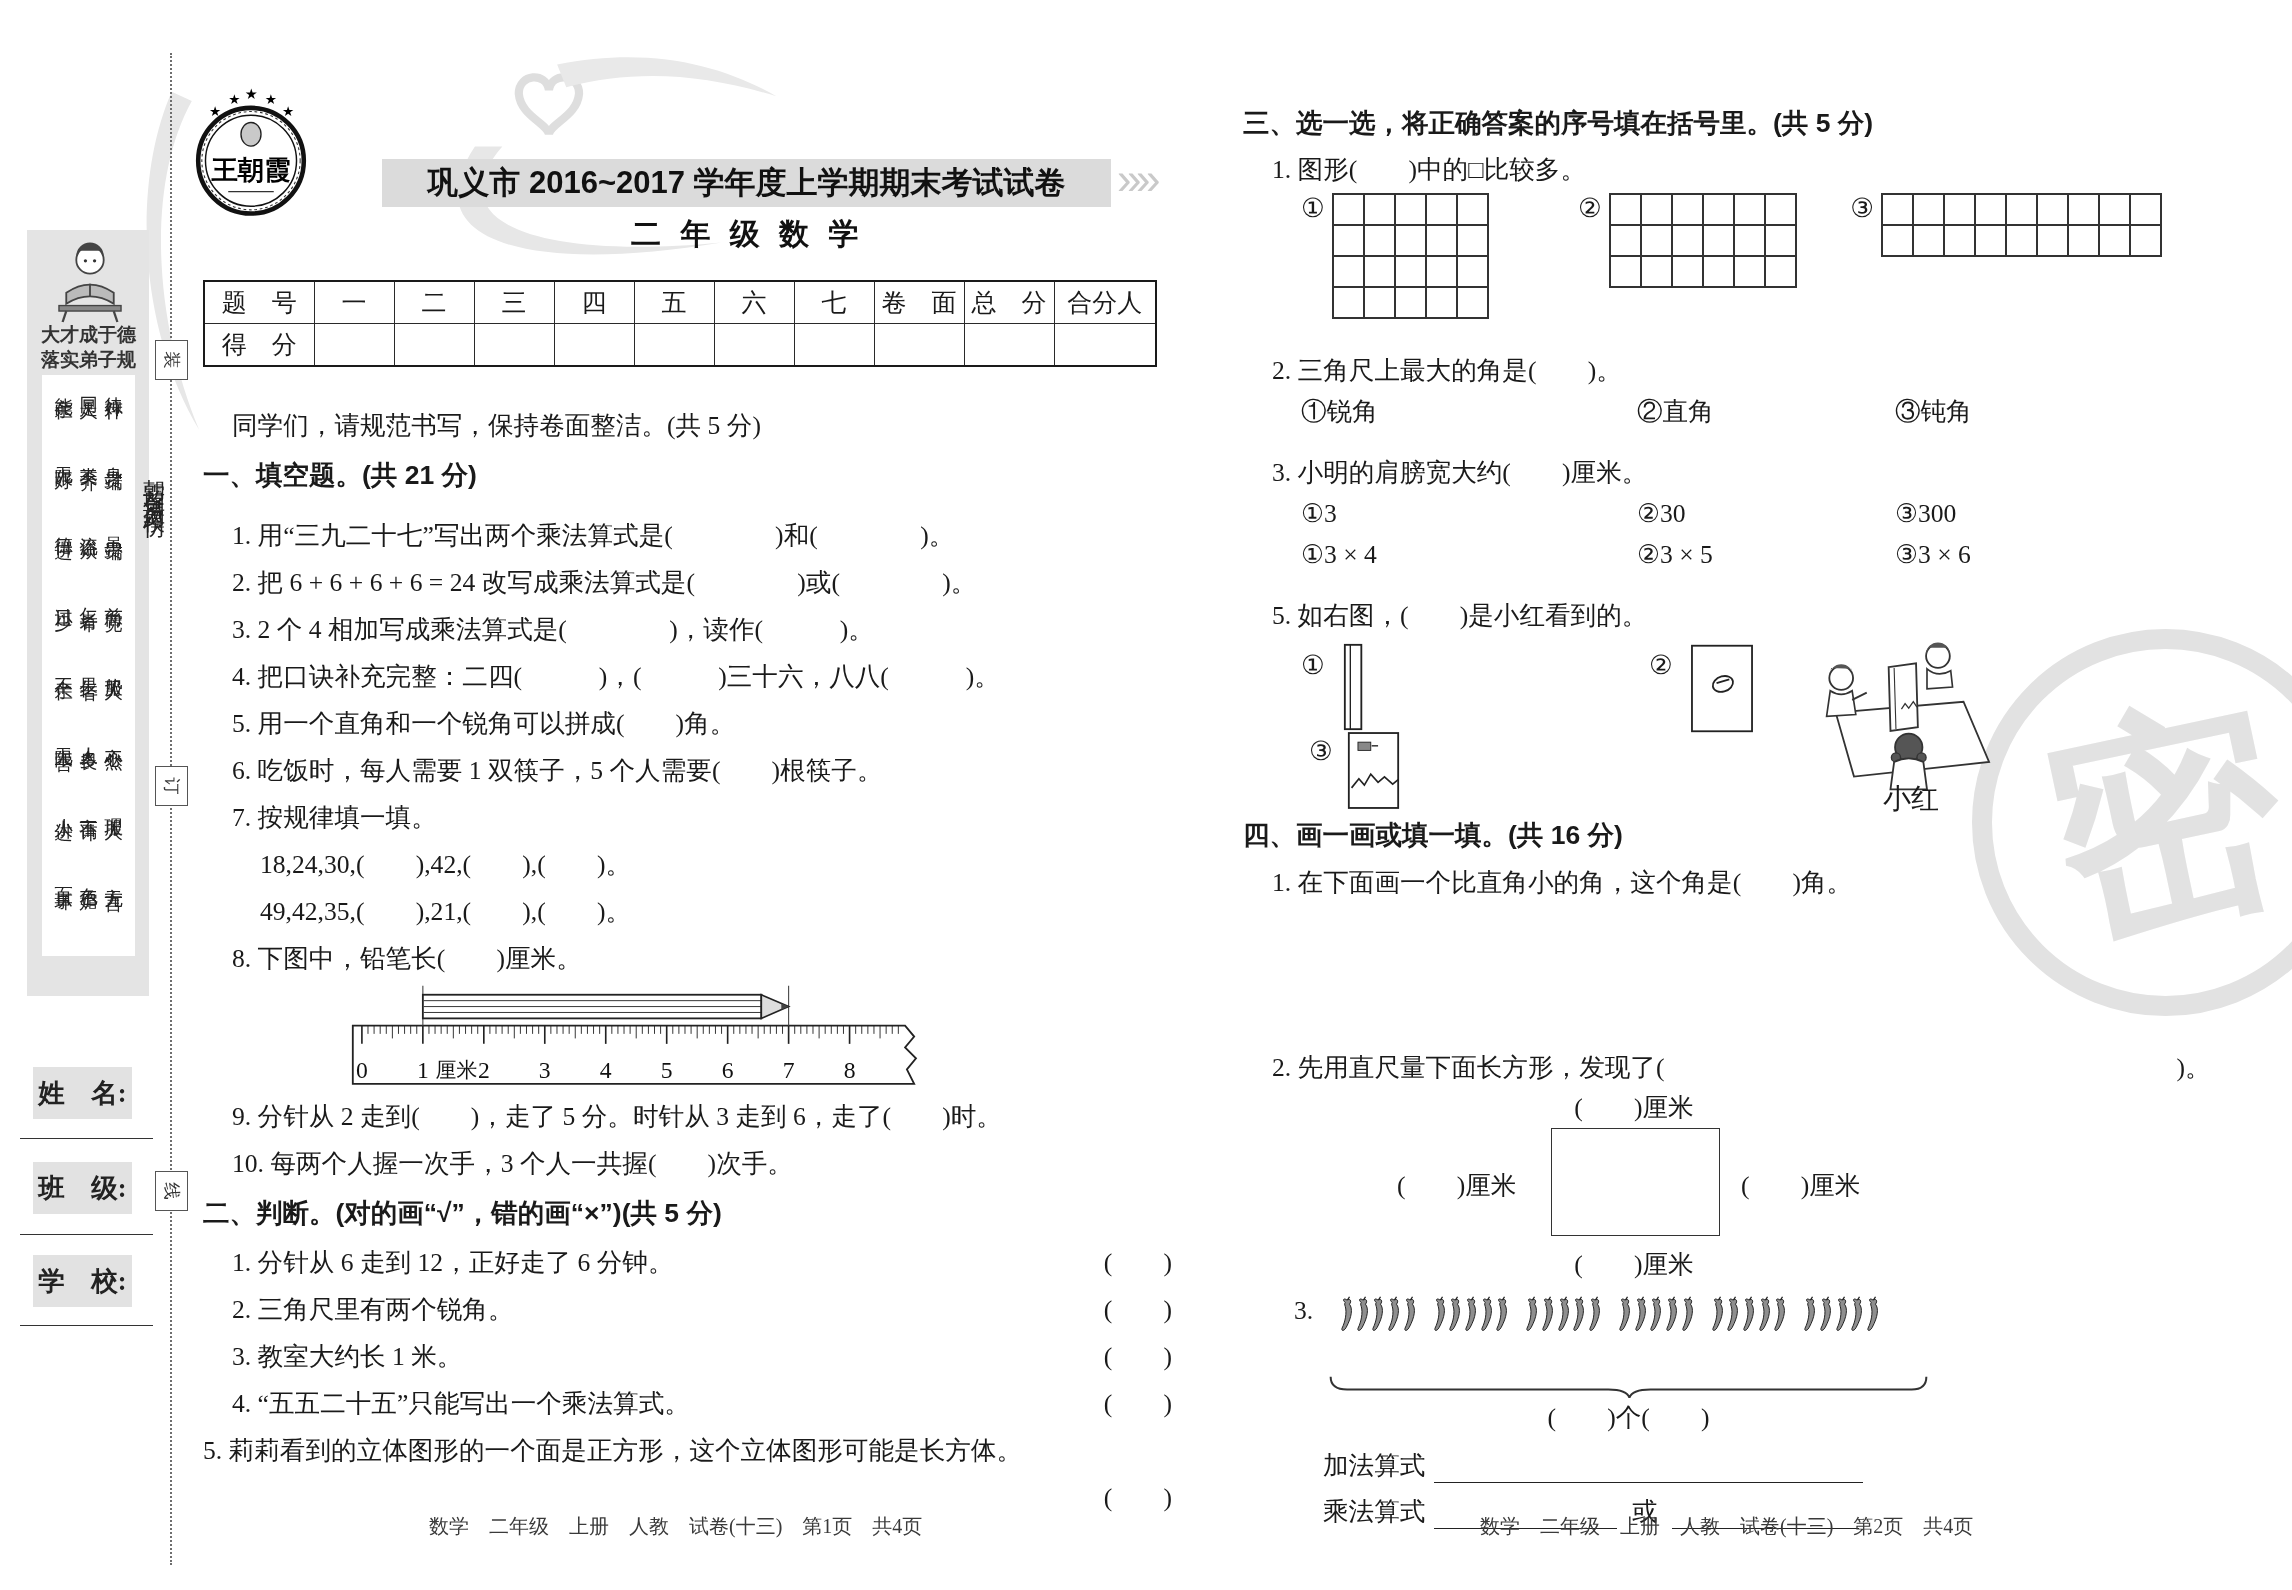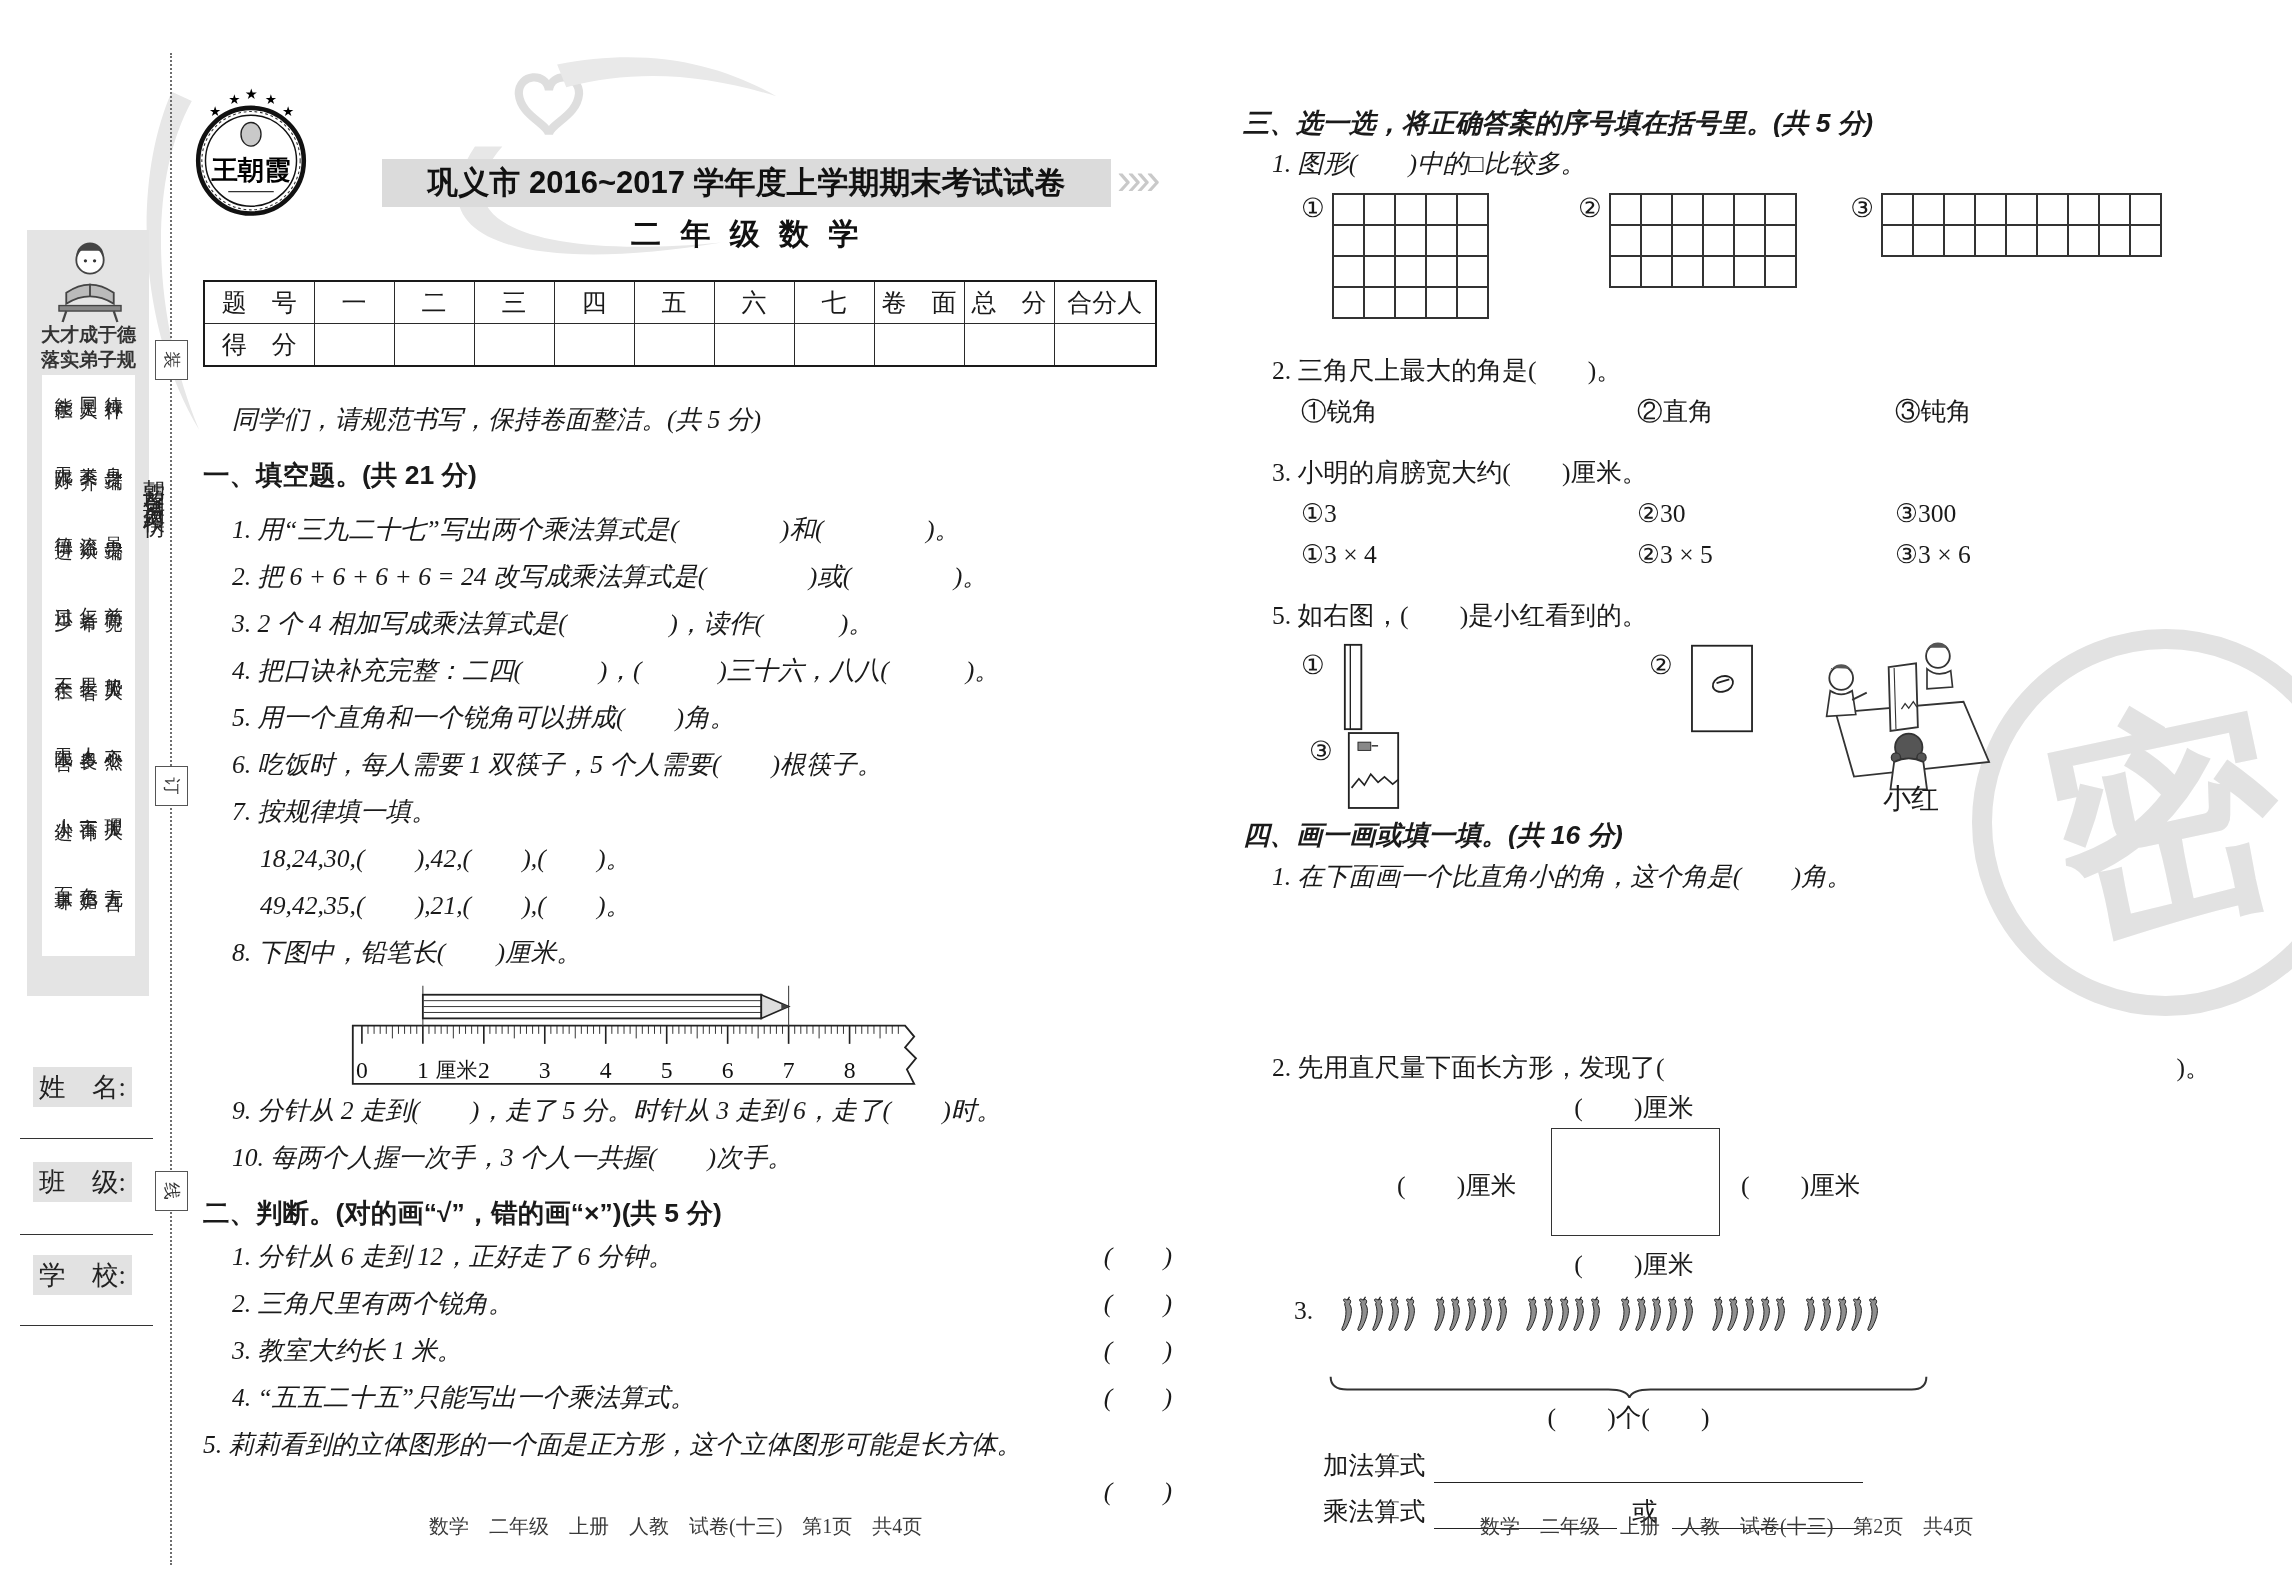--- a/index.html
+++ b/index.html
@@ -30,27 +30,27 @@
   #fold-text .gap{height:31px;}
   
   #side-panel{position:absolute;left:27.4px;top:230px;width:122px;height:766px;background:#e4e4e4;z-index:1;}
   #side-kid{position:absolute;left:48px;top:236px;z-index:2;}
   #side-head{position:absolute;left:29px;top:322px;width:119px;text-align:center;z-index:2;
              font-family:"Liberation Sans",sans-serif;font-weight:700;font-size:19px;color:#333;line-height:25px;}
   #side-white{position:absolute;left:42px;top:375px;width:93px;height:581px;background:#ffffff;z-index:1;}
   #side-phrases{position:absolute;left:42px;top:382px;width:93px;z-index:2;}
   .ph-row{display:flex;justify-content:space-between;padding:0 9.1px;margin-bottom:8.2px;}
   .ph-cell{writing-mode:vertical-rl;text-orientation:upright;font-size:18.3px;letter-spacing:2.7px;color:#222;height:62px;}
-  .id-label{position:absolute;left:33px;width:99px;height:40px;background:#e2e2e2;z-index:2;
-            display:flex;align-items:center;justify-content:center;font-size:26.5px;color:#222;}
+  .id-label{position:absolute;left:33px;width:99px;height:52px;background:#e2e2e2;z-index:2;
+            display:flex;align-items:center;justify-content:center;font-size:26.5px;color:#222;font-weight:bold;}
   .id-line{position:absolute;left:20px;width:133px;border-bottom:1.8px solid #333;z-index:2;}
   
   #left-col{position:absolute;left:203px;top:402px;width:969px;z-index:2;}
   #right-col{position:absolute;left:1243px;top:99px;width:987px;z-index:2;}
-  .qline{height:47px;display:flex;font-size:25.6px;font-style:italic;}
+  .qline{height:47px;display:flex;align-items:center;font-size:25.6px;}
   .qline2{height:41px;display:flex;align-items:center;font-size:25.6px;margin-top:20px;}
   .pl1{padding-left:29px;}
   .pl2{padding-left:57px;}
   .sec-title{font-family:"Liberation Sans",sans-serif;font-weight:700;font-size:26.5px;height:52px;
              display:flex;align-items:center;}
   .judge{justify-content:space-between;}
   .judge .jt{padding-left:29px;}
   .opts-row{display:grid;grid-template-columns:336px 258px 1fr;padding-left:58px;height:41px;
             align-items:center;font-size:25.6px;}
   

